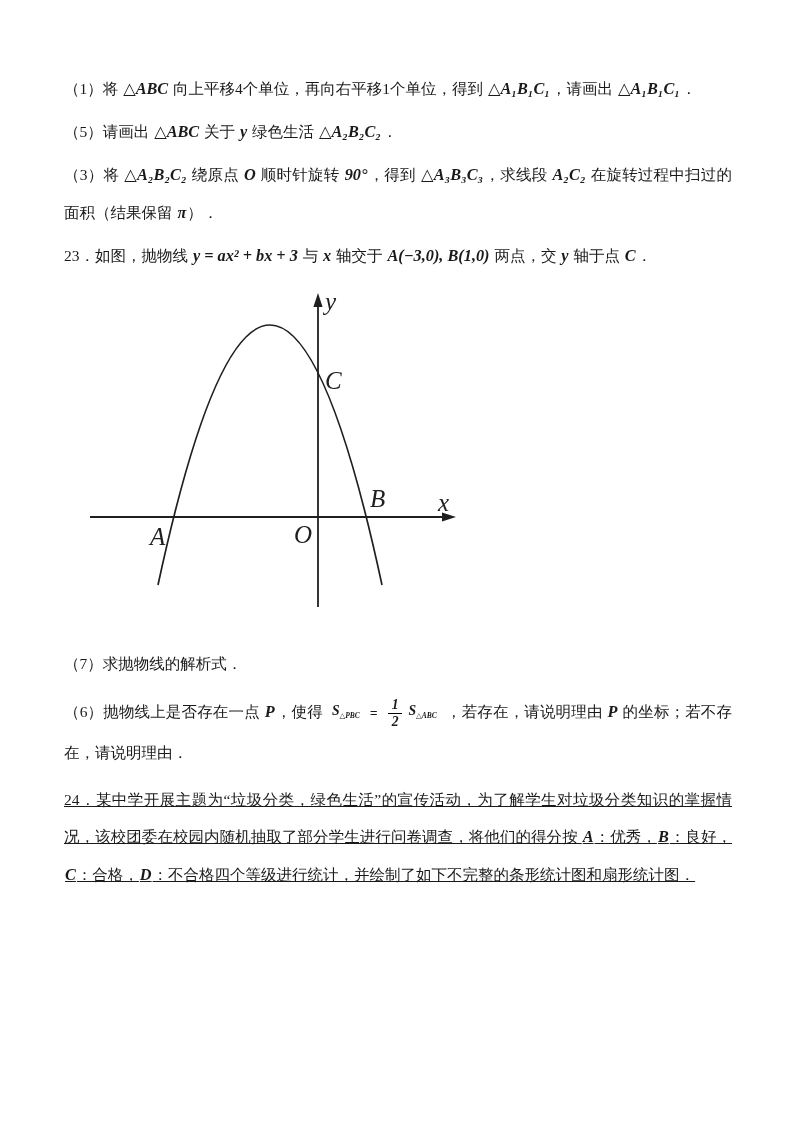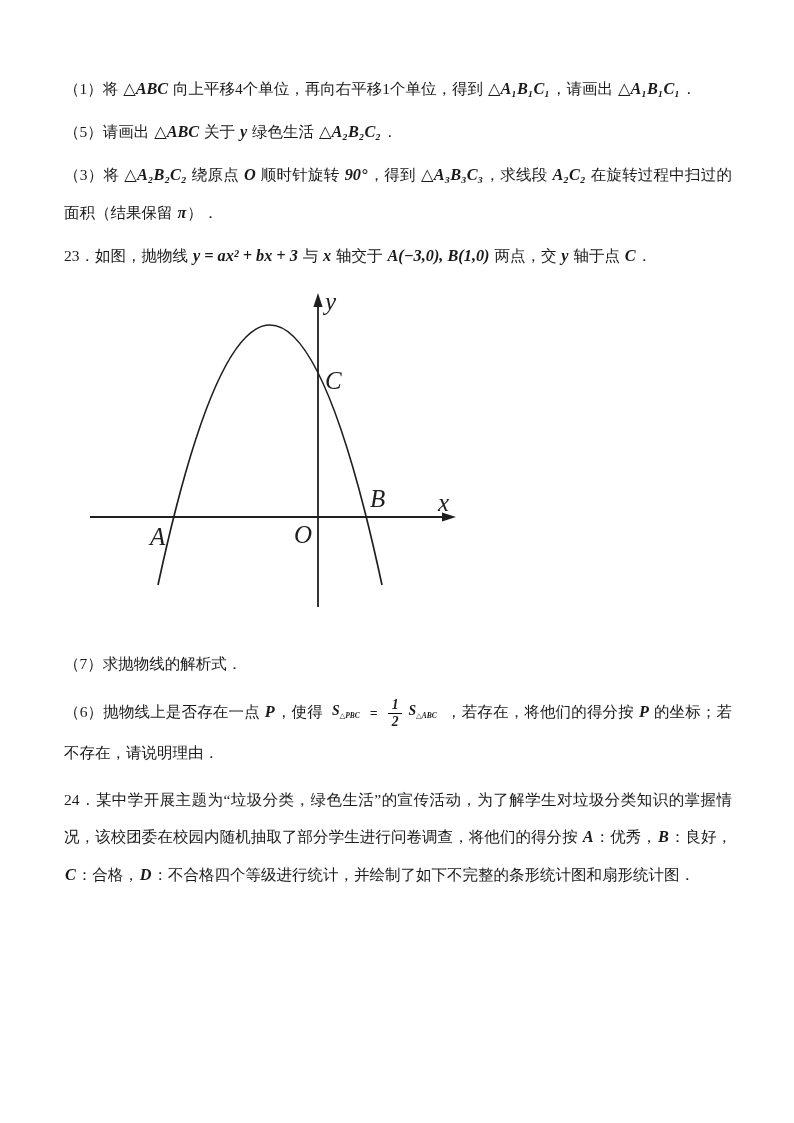--- a/index.html
+++ b/index.html
@@ -66,21 +66,21 @@
     display: inline-flex;
     flex-direction: column;
     align-items: center;
     line-height: 1.15;
     margin-right: 4px;
   }
   .frac .num { border-bottom: 1.6px solid #000; padding: 0 4px; }
   .frac .den { padding: 0 4px; }
 
   .q2-line { line-height: 40px; }
-  .q24 { line-height: 35px; }
+  .q24 { line-height: 35px; text-decoration: underline; }
 </style>
 </head>
 <body>
 
 <div class="page">
   <div class="content">
 
     <p class="line"><span class="cn">（1）将 </span><span class="math">△ABC</span><span class="cn"> 向上平移4个单位，再向右平移1个单位，得到 </span><span class="math">△A₁B₁C₁</span><span class="cn">，请画出 </span><span class="math">△A₁B₁C₁</span><span class="cn">．</span></p>
     <div class="spacer-sm"></div>
     <p class="line"><span class="cn">（5）请画出 </span><span class="math">△ABC</span><span class="cn"> 关于 </span><span class="math">y</span><span class="cn"> 绿色生活 </span><span class="math">△A₂B₂C₂</span><span class="cn">．</span></p>
@@ -117,20 +117,20 @@
 
     <p class="line q2-line">
       <span><span class="cn">（6）抛物线上是否存在一点 </span><span class="math">P</span><span class="cn">，使得</span></span><span class="formula">
         <span class="math"><span>S</span><sub class="msub">△PBC</sub></span>
         <span class="math eq">=</span>
         <span class="frac math">
           <span class="num">1</span>
           <span class="den">2</span>
         </span>
         <span class="math"><span>S</span><sub class="msub">△ABC</sub></span>
-      </span><span><span class="cn">，若存在，将他们的得分按 </span><span class="math">P</span><span class="cn"> 的坐标；若不存在，请说明理由．</span></span>
+      </span><span><span class="cn">，若存在，请说明理由 </span><span class="math">P</span><span class="cn"> 的坐标；若不存在，请说明理由．</span></span>
     </p>
 
     <div class="spacer-xs"></div>
     <p class="line q24"><span class="cn">24．某中学开展主题为“垃圾分类，绿色生活”的宣传活动，为了解学生对垃圾分类知识的掌握情况，该校团委在校园内随机抽取了部分学生进行问卷调查，将他们的得分按 </span><span class="math">A</span><span class="cn">：优秀，</span><span class="math">B</span><span class="cn">：良好，</span><span class="math">C</span><span class="cn">：合格，</span><span class="math">D</span><span class="cn">：不合格四个等级进行统计，并绘制了如下不完整的条形统计图和扇形统计图．</span></p>
 
   </div>
 </div>
 
 </body></html>

